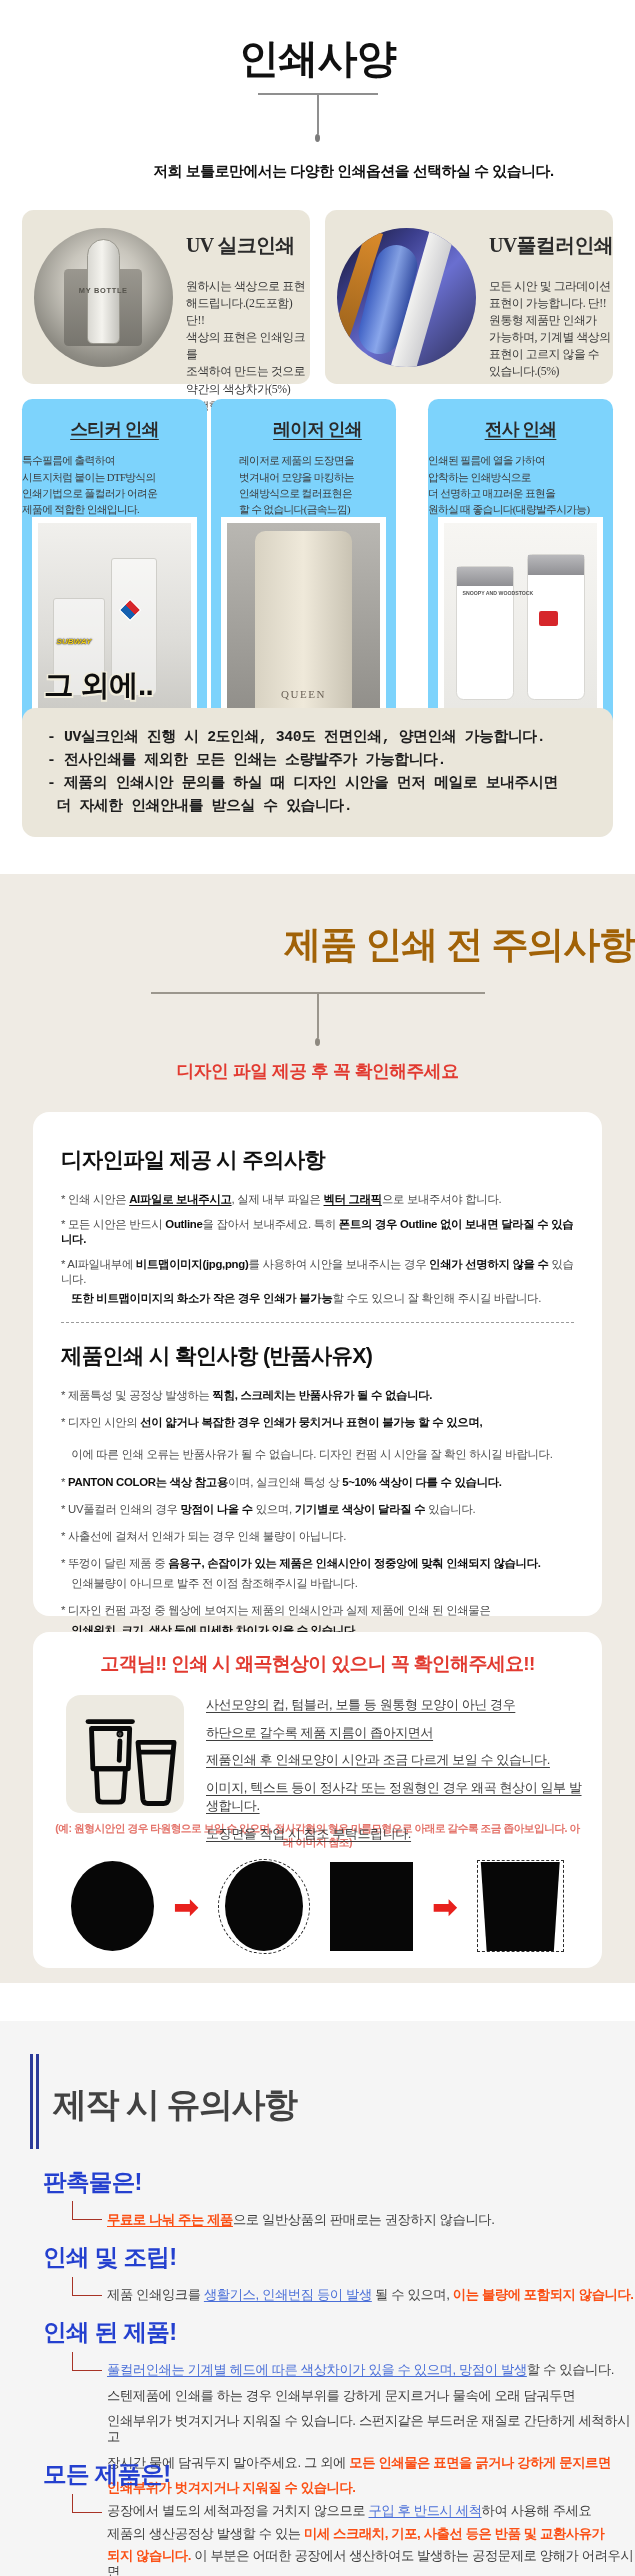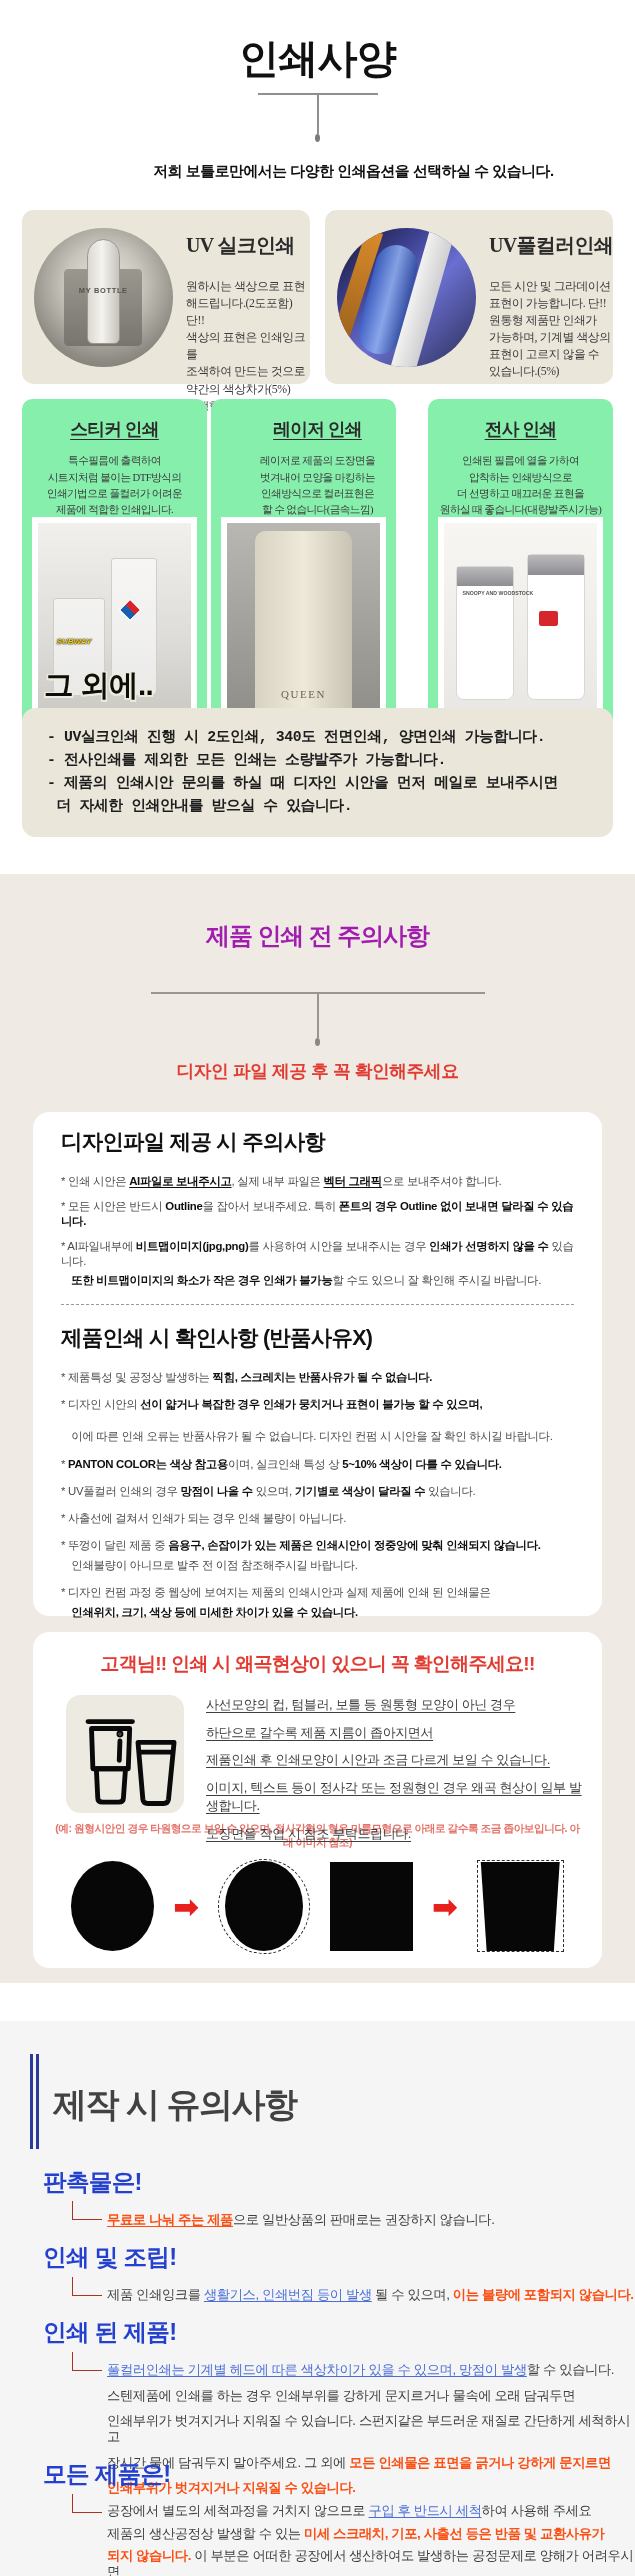--- a/index.html
+++ b/index.html
@@ -23,23 +23,23 @@
   .photo-silk .bottle { position:absolute; left:38%; top:8%; width:24%; height:76%; background:linear-gradient(90deg,#d9d8d2,#f4f3ee 45%,#c4c3bd); border-radius:29.5px 29.5px 10.3px 10.3px; border:0.7px solid #9a988f; }
   .photo-text { position:absolute; left:0; right:0; top:42%; text-align:center; font-size:7.4px; font-weight:700; color:#55534c; letter-spacing:0.7px; }
   .photo-fullcolor { background:linear-gradient(135deg,#14142a 0%, #3c3f8e 30%, #6a6fd0 55%, #2b2d55 100%); }
   .photo-fullcolor .orange-stripe { position:absolute; left:6%; top:0; width:12%; height:100%; background:linear-gradient(180deg,#d98a2b,#8f5a18); transform:rotate(18deg); }
   .photo-fullcolor .white-band { position:absolute; left:52%; top:-10%; width:18%; height:130%; background:linear-gradient(90deg,#f2f2f0,#cfcfd2); transform:rotate(16deg); }
   .photo-fullcolor .blue-bottle { position:absolute; left:22%; top:12%; width:30%; height:80%; background:linear-gradient(90deg,#3c63c8,#8fb0f0 50%,#2d4a9e); border-radius:22px; opacity:.85; transform:rotate(14deg); }
   .method-body { position:absolute; left:164px; top:22px; width:114px; }
   .method-title { font-family:"Liberation Serif", serif; font-size:20px; font-weight:700; color:#2b2b2b; text-underline-offset:4.4px; letter-spacing:-0.7px; white-space:nowrap; }
   .method-desc { margin-top:19px; font-family:"Liberation Serif", serif; font-size:11.8px; line-height:1.45; color:#3a3a3a; letter-spacing:-0.4px; white-space:pre-line; width:126px; }
 
-  .detail-card { width:185px; height:336px; background:#86efac; border-radius:10.3px; }
+  .detail-card { width:185px; height:336px; background:#7dd3fc; border-radius:10.3px; }
   .detail-title { text-align:center; margin-top:17.7px; font-family:"Liberation Serif", serif; font-size:17.7px; font-weight:700; color:#2b2b2b; text-decoration:underline; text-underline-offset:4.4px; letter-spacing:-0.7px; }
-  .detail-desc { text-align:center; margin-top:11.8px; font-family:"Liberation Serif", serif; font-size:10.7px; line-height:1.5; color:#3a3a3a; letter-spacing:-0.6px; white-space:pre-line; }
+  .detail-desc { text-align:left; margin-top:11.8px; font-family:"Liberation Serif", serif; font-size:10.7px; line-height:1.5; color:#3a3a3a; letter-spacing:-0.6px; white-space:pre-line; }
   .detail-photo-frame { position:absolute; left:10.3px; right:10.3px; top:118px; bottom:9.6px; background:#ffffff; }
   .detail-photo { position:absolute; left:5.9px; right:5.9px; top:5.9px; bottom:5.9px; overflow:hidden; }
   .photo-mugs { background:linear-gradient(180deg,#f1f0ed 0%,#dddcd8 60%,#c9c8c3 100%); }
   .photo-mugs .mug { position:absolute; border:1.5px solid #cfcec9; background:rgba(255,255,255,.55); border-radius:3px 3px 5.9px 5.9px; }
   .mug1 { left:10%; top:38%; width:34%; height:50%; }
   .mug2 { left:48%; top:18%; width:30%; height:70%; }
   .subway-label { position:absolute; left:12%; top:58%; font-size:8.1px; font-weight:800; font-style:italic; color:#f5d21a; text-shadow:0 0 1.5px #111, 0 0 1.5px #111; letter-spacing:0; }
   .domino { position:absolute; left:55%; top:40%; width:16.2px; height:16.2px; transform:rotate(45deg); background:linear-gradient(180deg,#d6262b 50%,#1560b0 50%); border:1.5px solid #fff; }
   .photo-queen { background:linear-gradient(180deg,#b9b7b2 0%,#8f8d88 100%); }
   .photo-queen .bottle-body { position:absolute; left:18%; top:4%; width:64%; height:96%; background:linear-gradient(90deg,#d8d2c2,#efe9da 50%,#c9c3b3); border-radius:10.3px 10.3px 0 0; }
@@ -53,25 +53,25 @@
   .snoopy-label { position:absolute; left:12%; top:34%; font-size:5.2px; font-weight:700; color:#555; letter-spacing:0; }
 
   .etc-title { font-size:29.5px; font-weight:900; color:#0d0d0d; letter-spacing:-0.7px;
     text-shadow:-1.5px -1.5px 0 #f0ecdc, 1.5px -1.5px 0 #f0ecdc, -1.5px 1.5px 0 #f0ecdc, 1.5px 1.5px 0 #f0ecdc; }
   .etc-box { width:591px; height:129px; background:#eae6da; border-radius:13.3px; padding:17.7px 25px; }
   .etc-line { font-size:14.8px; font-weight:600; color:#1d1d1d; letter-spacing:-0.4px; line-height:1.56; }
   .etc-line.cont { padding-left:9.6px; }
 
   
   #sec2 { left:0; top:874px; width:635px; height:1109px; background:#efebe4; }
-  .sec2-title { width:100%; text-align:center; font-size:24px; font-weight:900; color:#a21caf; letter-spacing:-1.1px; }
+  .sec2-title { width:100%; text-align:right; font-size:37px; font-weight:900; color:#a16207; letter-spacing:-1.1px; }
   .red-notice { width:100%; text-align:center; font-size:17.7px; font-weight:800; color:#e23b31; letter-spacing:-0.4px; }
 
   .white-card { position:absolute; left:33px; width:569px; background:#ffffff; border-radius:16.2px; }
-  #card1 { top:238px; height:504px; padding:15px 28px 0 28px; }
+  #card1 { top:238px; height:504px; padding:33px 28px 0 28px; }
   .card-h3 { font-size:21.4px; font-weight:900; color:#111; letter-spacing:-0.7px; }
   .bullet { font-size:11.4px; color:#4a4a4a; letter-spacing:-0.3px; line-height:1.35; margin-bottom:9.6px; }
   .bullet.indent { padding-left:10.3px; }
   .b-group { margin-top:17.7px; }
   .dashed-div { border-top:1.5px dashed #9a9a9a; margin:16.2px 0 17.7px 0; }
   .s-b { font-weight:800; color:#0f0f0f; }
   .s-bu { font-weight:800; color:#0f0f0f; text-decoration:underline; text-underline-offset:2.2px; }
   .s-bl { color:#4a6fd8; text-decoration:underline; text-underline-offset:2.2px; }
   .s-or { color:#fb4f14; font-weight:800; }
   .s-oru { color:#fb4f14; font-weight:800; text-decoration:underline; text-underline-offset:2.2px; }

